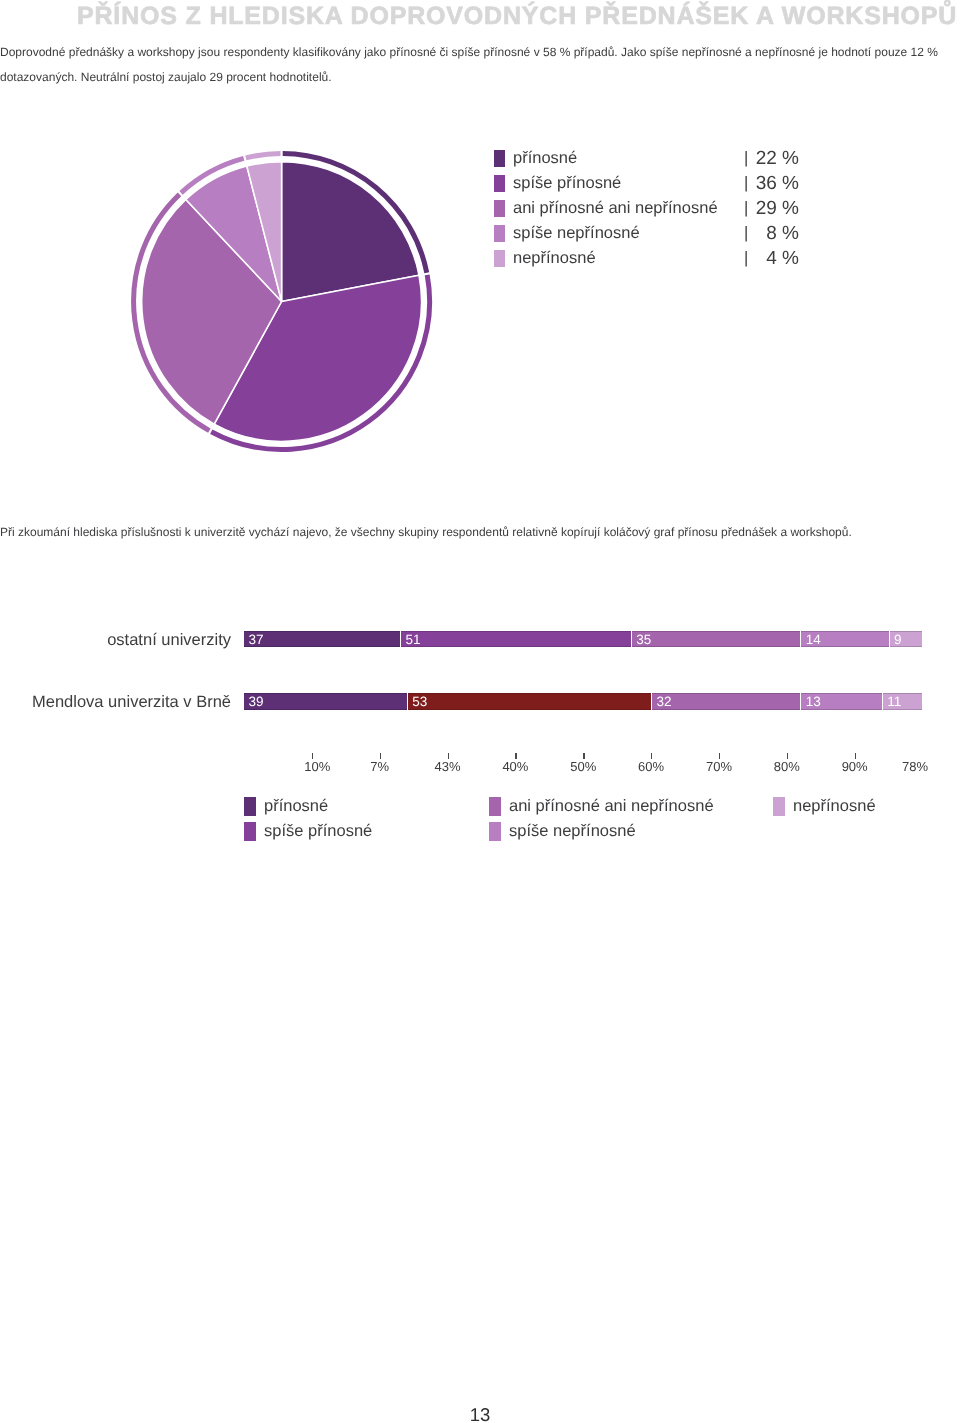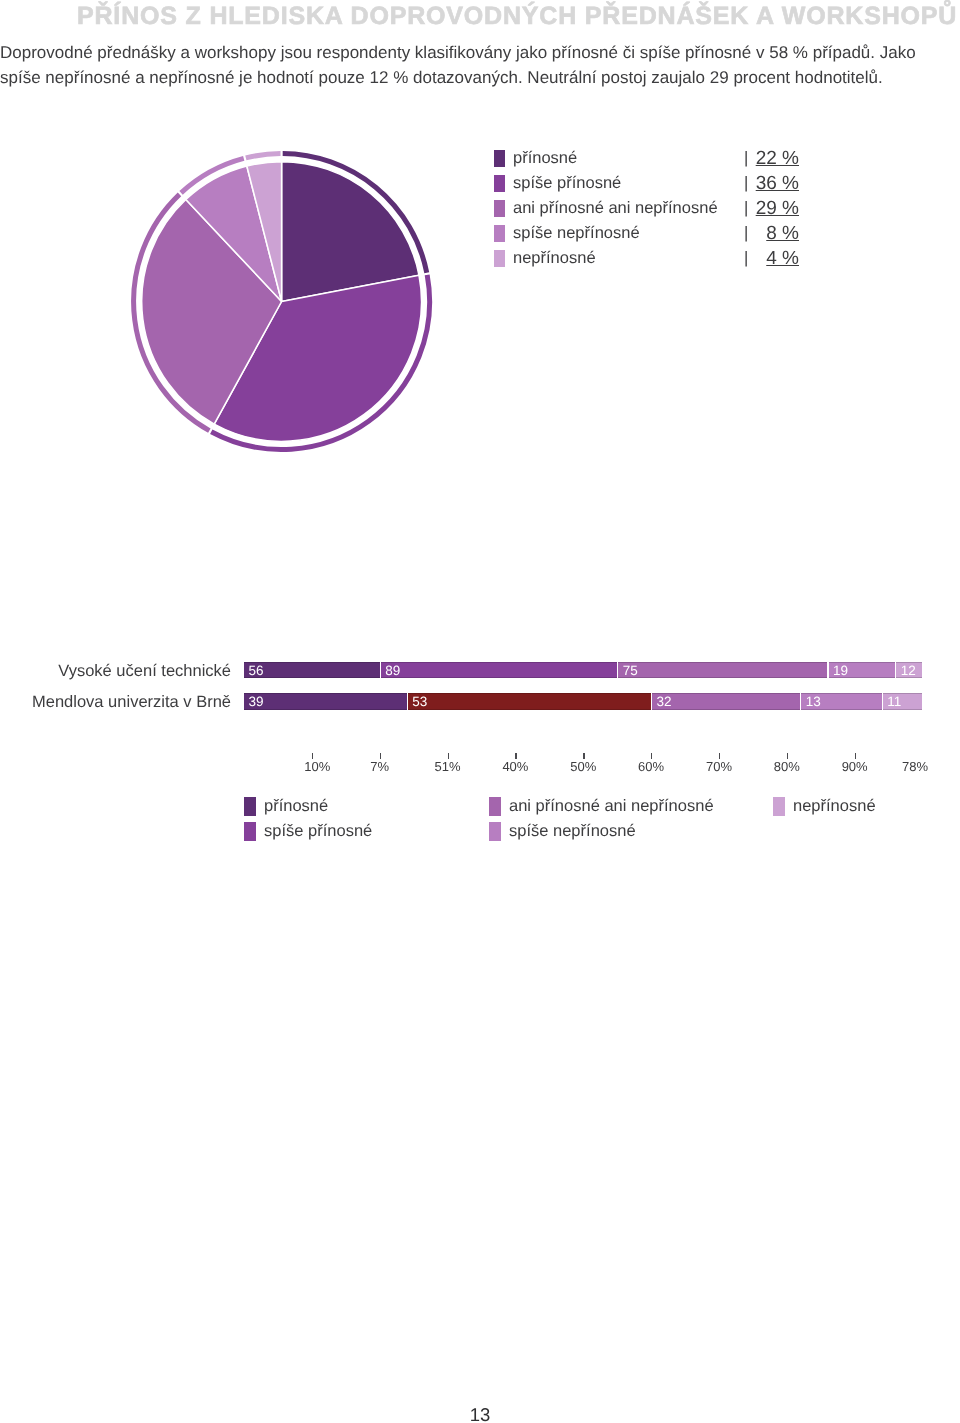--- a/index.html
+++ b/index.html
@@ -4,35 +4,35 @@
 <style>
   html,body{margin:0;padding:0;background:#ffffff;}
   body{width:960px;height:1423px;position:relative;
        font-family:"Liberation Sans",sans-serif;color:#3d3d3f;
        -webkit-font-smoothing:antialiased;text-rendering:geometricPrecision;}
   .page{position:absolute;left:0;top:0;width:960px;height:1423px;overflow:hidden;}
 
   #title{position:absolute;left:77px;top:2px;font-size:25px;font-weight:bold;
          color:#d7d7d7;letter-spacing:0.82px;white-space:nowrap;
          -webkit-text-stroke:0.7px #d7d7d7;}
-  .para{position:absolute;left:0px;width:960px;font-size:17px;line-height:25px;color:#3d3d3f;}
+  .para{position:absolute;left:0px;width:960px;font-size:12px;line-height:25px;color:#3d3d3f;}
   #intro{top:40px;}
   #para2{top:520px;}
 
   
   #pie-wrap{position:absolute;left:0;top:120px;width:470px;height:360px;}
   #pie-svg{position:absolute;left:0;top:0;}
 
   
   #pie-legend{position:absolute;left:494px;top:148px;}
   .plrow{position:relative;height:25px;}
   .plsw{position:absolute;left:0;top:2px;width:11px;height:17px;}
   .pllab{position:absolute;left:19px;top:0px;font-size:16.5px;line-height:21px;white-space:nowrap;color:#3d3d3f;}
   .plsep{position:absolute;left:250px;top:0px;font-size:16.5px;line-height:21px;color:#3d3d3f;}
-  .plval{position:absolute;left:200px;top:0px;width:105px;text-align:right;font-size:19px;line-height:21px;color:#3d3d3f;text-decoration:underline;}
+  .plval{position:absolute;left:200px;top:0px;width:105px;text-align:right;font-size:19px;line-height:21px;color:#3d3d3f;}
 
   
   #bars{position:absolute;left:0;top:612px;width:960px;height:160px;}
   .brow{position:absolute;left:0;width:960px;height:18px;}
   .blab{position:absolute;left:0;width:231px;text-align:right;font-size:16.5px;line-height:18px;color:#3d3d3f;white-space:nowrap;}
   .bseg{position:absolute;top:0;height:16.6px;box-sizing:border-box;
         box-shadow:inset 0 0.8px 0 rgba(0,0,0,0.22), inset 0 -0.8px 0 rgba(0,0,0,0.22);}
   .bseg span{position:absolute;left:4.5px;top:0px;font-size:13.5px;line-height:17px;color:#ffffff;white-space:nowrap;}
   .btick{position:absolute;width:1.4px;height:6px;background:#4a4a4f;}
   .btlab{position:absolute;font-size:13px;line-height:14px;color:#3d3d3f;text-align:center;white-space:nowrap;}
@@ -45,20 +45,21 @@
 
   #pageno{position:absolute;left:0;top:1404px;width:960px;text-align:center;font-size:18.5px;color:#2f2f31;}
 </style>
 </head>
 <body>
 
 <div class="page">
 
   <div id="title">PŘÍNOS Z HLEDISKA DOPROVODNÝCH PŘEDNÁŠEK A WORKSHOPŮ</div>
   <div class="para" id="intro">Doprovodné přednášky a workshopy jsou respondenty klasifikovány jako přínosné či spíše přínosné v 58 % případů. Jako spíše nepřínosné a nepřínosné je hodnotí pouze 12 % dotazovaných. Neutrální postoj zaujalo 29 procent hodnotitelů.</div>
+  <div class="para" id="para2">Při zkoumání hlediska příslušnosti k univerzitě vychází najevo, že všechny skupiny respondentů relativně kopírují koláčový graf přínosu přednášek a workshopů.</div>
 
   <div id="pie-wrap">
     <svg id="pie-svg" width="470" height="360" viewBox="0 0 470 360">
         <path d="M282.68,33.50 A148,148 0 0 1 426.77,152.70" fill="none" stroke="#5D2F75" stroke-width="5.00"></path>
         <path d="M427.18,154.83 A148,148 0 0 1 211.25,311.71" fill="none" stroke="#85409A" stroke-width="5.00"></path>
         <path d="M209.35,310.67 A148,148 0 0 1 179.50,74.36" fill="none" stroke="#A465AD" stroke-width="5.00"></path>
         <path d="M181.08,72.87 A148,148 0 0 1 243.74,38.42" fill="none" stroke="#B77EC1" stroke-width="5.00"></path>
         <path d="M245.85,37.88 A148,148 0 0 1 280.52,33.50" fill="none" stroke="#CCA2D3" stroke-width="5.00"></path>
         <path d="M281.6,181.5 L281.60,41.60 A139.9,139.9 0 0 1 419.02,155.29 Z" fill="#5D2F75" stroke="#ffffff" stroke-width="1.55" stroke-linejoin="round"></path>
         <path d="M281.6,181.5 L419.02,155.29 A139.9,139.9 0 0 1 214.20,304.10 Z" fill="#85409A" stroke="#ffffff" stroke-width="1.55" stroke-linejoin="round"></path>
@@ -95,36 +96,36 @@
       </div>
       <div class="plrow">
         <div class="plsw" style="background: rgb(204, 162, 211);"></div>
         <div class="pllab">nepřínosné</div>
         <div class="plsep">|</div>
         <div class="plval">4 %</div>
       </div>
     </div>
 
   <div id="bars">
-      <div class="brow" style="top: 49.8px;">
-        <div class="blab">Vysoké učení technické</div>
-        <div class="bseg" style="left: 244px; width: 135.7px; background: rgb(93, 47, 117); border-left: none;">
-          <span>56</span>
+      <div class="brow" style="top: 18.6px;">
+        <div class="blab">ostatní univerzity</div>
+        <div class="bseg" style="left: 244px; width: 156.06px; background: rgb(93, 47, 117); border-left: none;">
+          <span>37</span>
         </div>
-        <div class="bseg" style="left: 379.7px; width: 237.47px; background: rgb(133, 64, 154); border-left: 1.5px solid rgb(255, 255, 255);">
-          <span>89</span>
+        <div class="bseg" style="left: 400.06px; width: 230.69px; background: rgb(133, 64, 154); border-left: 1.5px solid rgb(255, 255, 255);">
+          <span>51</span>
         </div>
-        <div class="bseg" style="left: 617.17px; width: 210.34px; background: rgb(164, 101, 173); border-left: 1.5px solid rgb(255, 255, 255);">
-          <span>75</span>
+        <div class="bseg" style="left: 630.75px; width: 169.63px; background: rgb(164, 101, 173); border-left: 1.5px solid rgb(255, 255, 255);">
+          <span>35</span>
         </div>
-        <div class="bseg" style="left: 827.51px; width: 67.85px; background: rgb(183, 126, 193); border-left: 1.5px solid rgb(255, 255, 255);">
-          <span>19</span>
+        <div class="bseg" style="left: 800.37px; width: 88.2px; background: rgb(183, 126, 193); border-left: 1.5px solid rgb(255, 255, 255);">
+          <span>14</span>
         </div>
-        <div class="bseg" style="left: 895.36px; width: 27.14px; background: rgb(204, 162, 211); border-left: 1.5px solid rgb(255, 255, 255);">
-          <span>12</span>
+        <div class="bseg" style="left: 888.58px; width: 33.92px; background: rgb(204, 162, 211); border-left: 1.5px solid rgb(255, 255, 255);">
+          <span>9</span>
         </div>
       </div>
       <div class="brow" style="top: 81px;">
         <div class="blab">Mendlova univerzita v Brně</div>
         <div class="bseg" style="left: 244px; width: 162.84px; background: rgb(93, 47, 117); border-left: none;">
           <span>39</span>
         </div>
         <div class="bseg" style="left: 406.84px; width: 244.26px; background: #7f1d1d; border-left: 1.5px solid rgb(255, 255, 255);">
           <span>53</span>
         </div>
@@ -136,21 +137,21 @@
         </div>
         <div class="bseg" style="left: 881.79px; width: 40.71px; background: rgb(204, 162, 211); border-left: 1.5px solid rgb(255, 255, 255);">
           <span>11</span>
         </div>
       </div>
       <div class="btick" style="left: 311.85px; top: 141px;"></div>
       <div class="btlab" style="left: 287.35px; width: 60px; top: 147.5px;">10%</div>
       <div class="btick" style="left: 379.7px; top: 141px;"></div>
       <div class="btlab" style="left: 349.7px; width: 60px; top: 147.5px;">7%</div>
       <div class="btick" style="left: 447.55px; top: 141px;"></div>
-      <div class="btlab" style="left: 417.55px; width: 60px; top: 147.5px;">51%</div>
+      <div class="btlab" style="left: 417.55px; width: 60px; top: 147.5px;">43%</div>
       <div class="btick" style="left: 515.4px; top: 141px;"></div>
       <div class="btlab" style="left: 485.4px; width: 60px; top: 147.5px;">40%</div>
       <div class="btick" style="left: 583.25px; top: 141px;"></div>
       <div class="btlab" style="left: 553.25px; width: 60px; top: 147.5px;">50%</div>
       <div class="btick" style="left: 651.1px; top: 141px;"></div>
       <div class="btlab" style="left: 621.1px; width: 60px; top: 147.5px;">60%</div>
       <div class="btick" style="left: 718.95px; top: 141px;"></div>
       <div class="btlab" style="left: 688.95px; width: 60px; top: 147.5px;">70%</div>
       <div class="btick" style="left: 786.8px; top: 141px;"></div>
       <div class="btlab" style="left: 756.8px; width: 60px; top: 147.5px;">80%</div>

